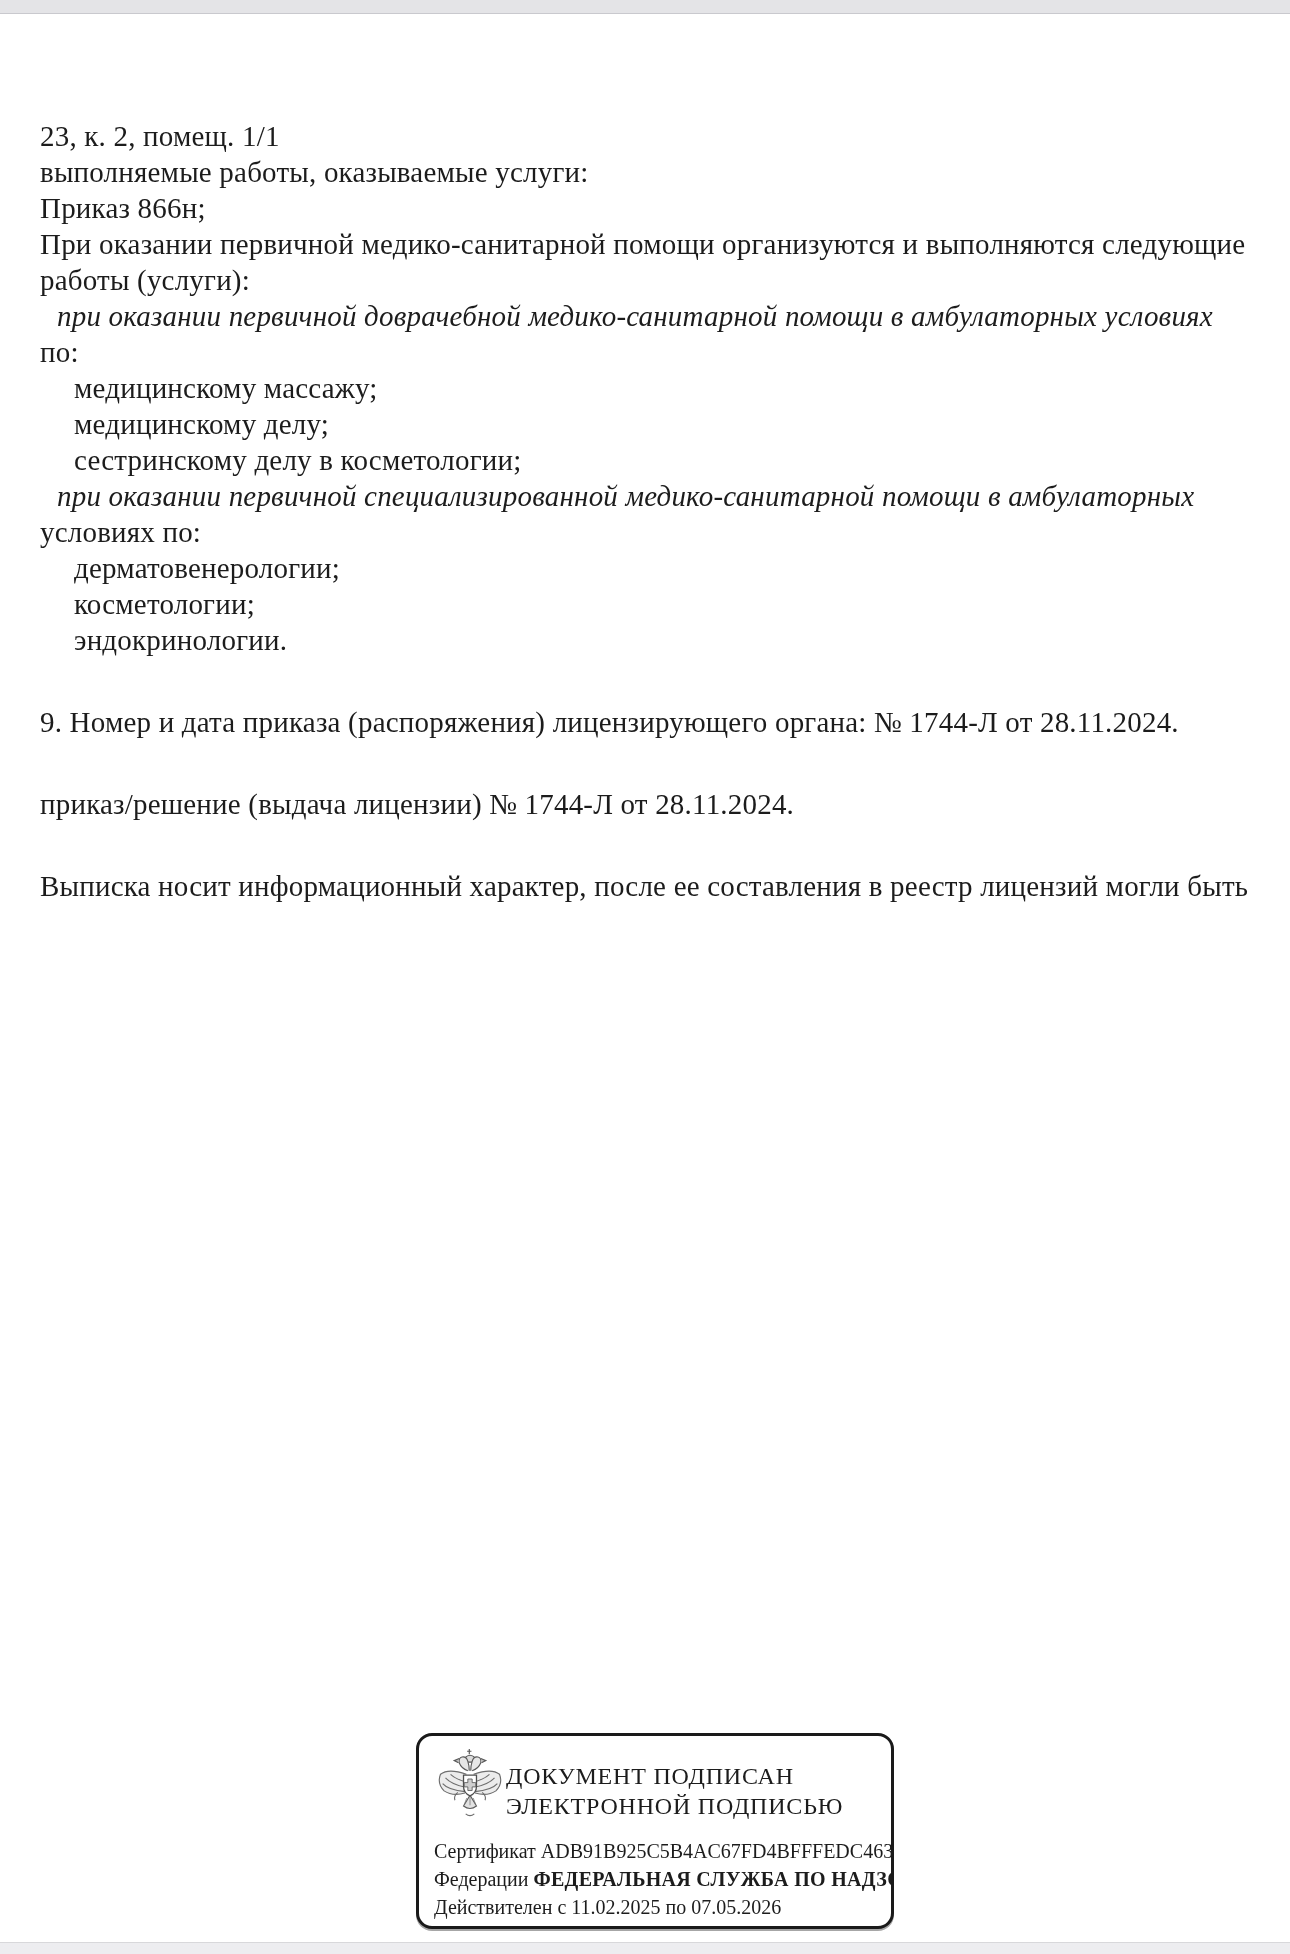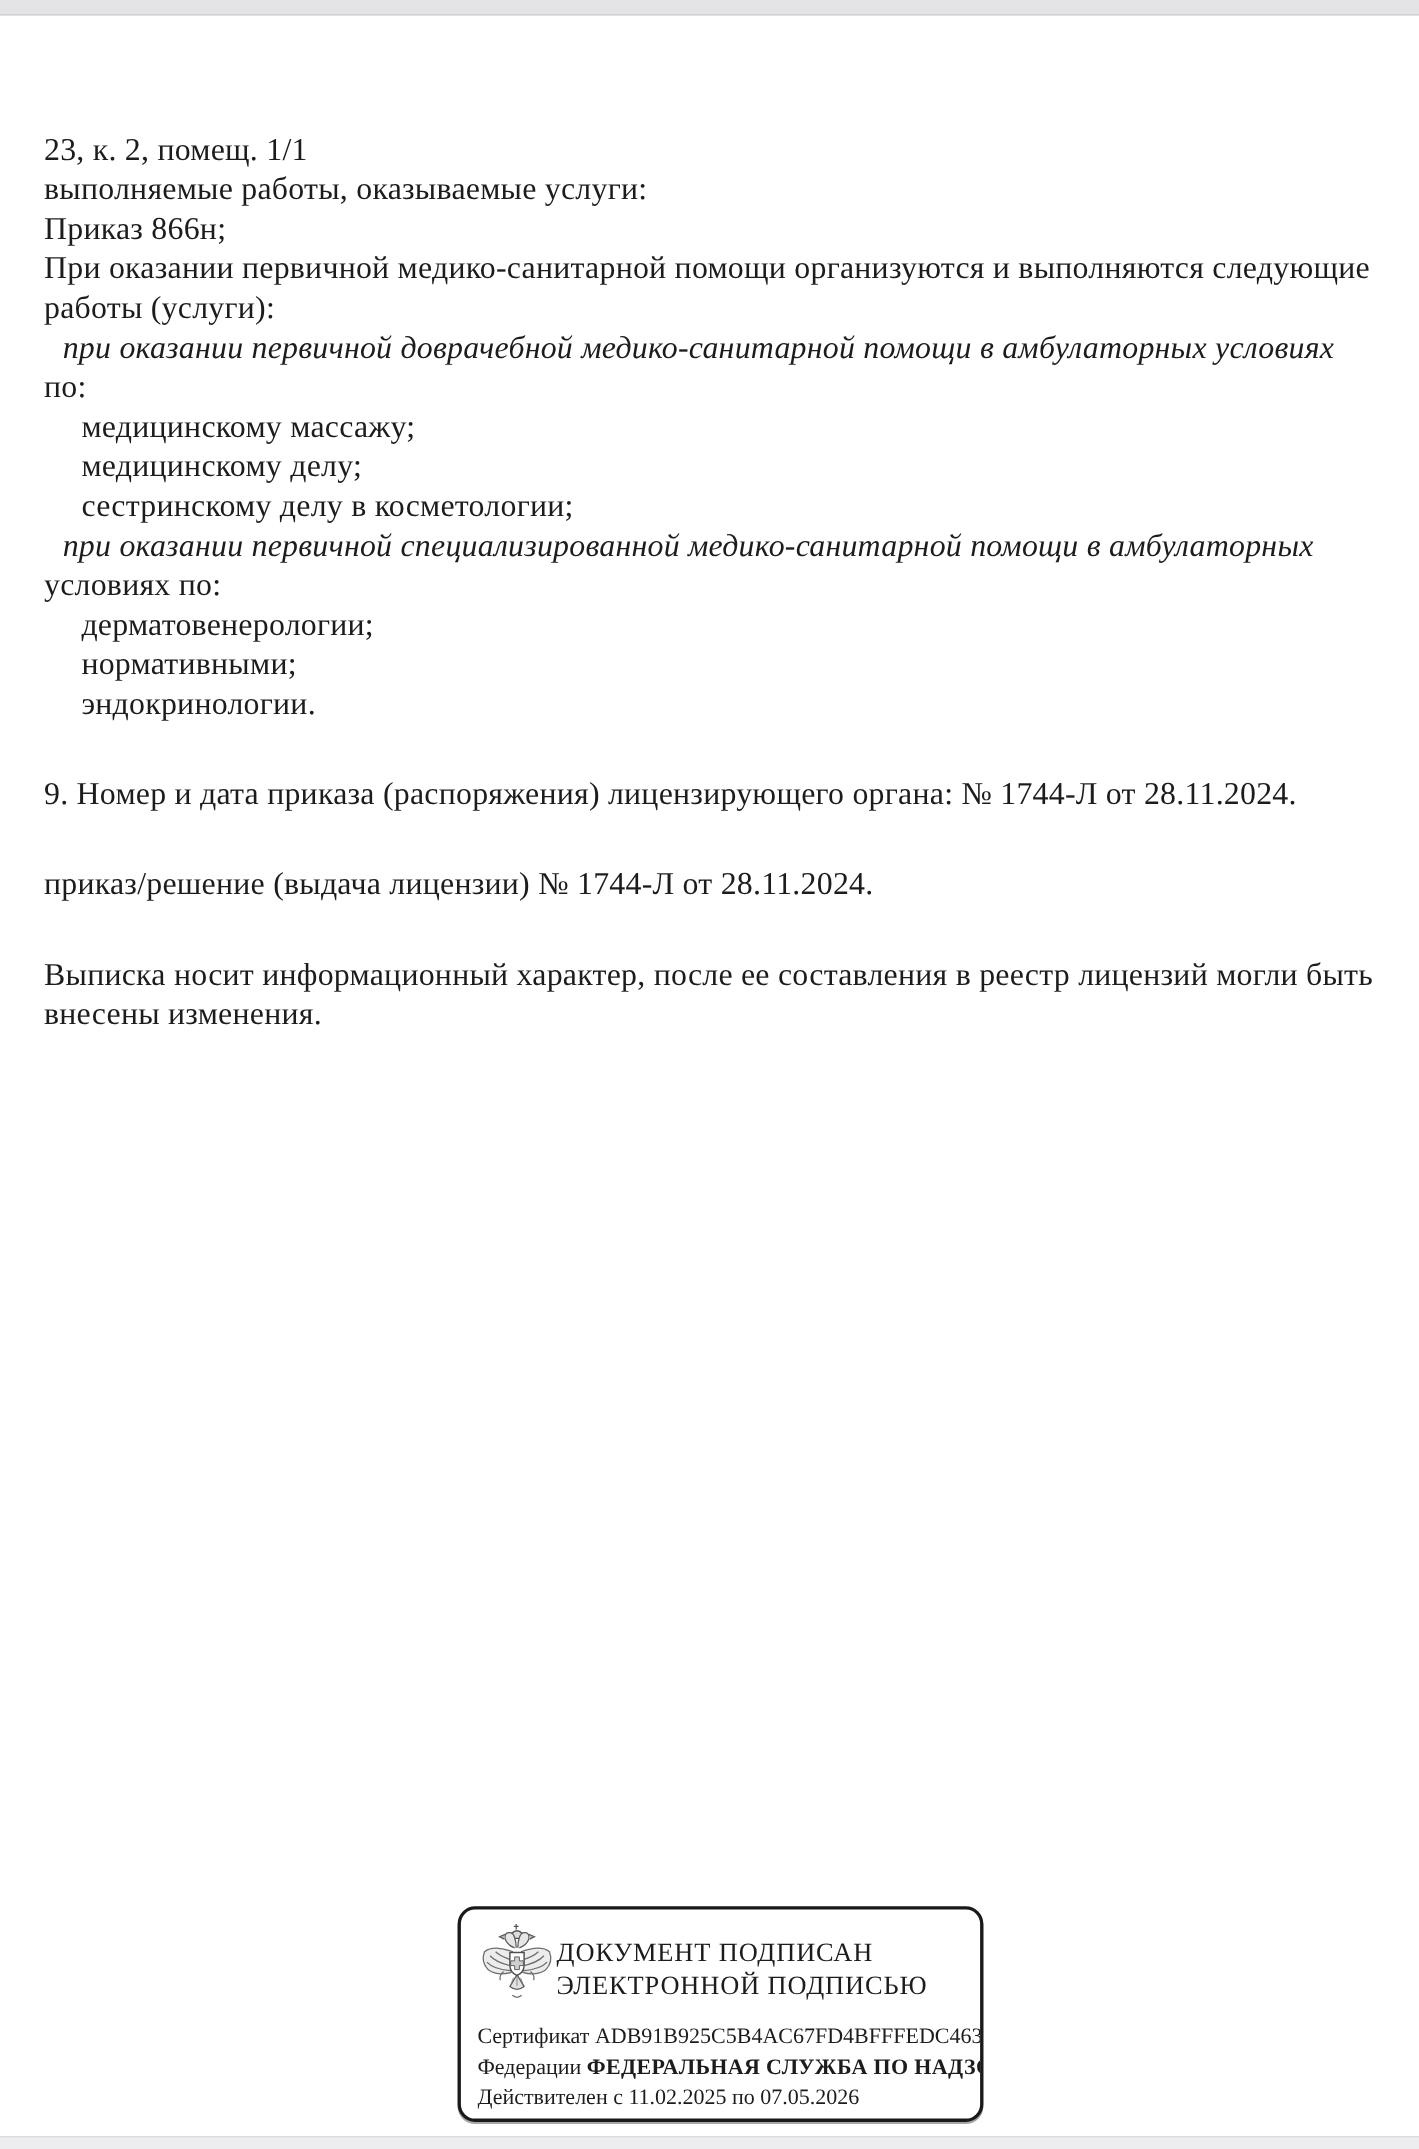--- a/index.html
+++ b/index.html
@@ -62,32 +62,31 @@
   <div class="line ind0">При оказании первичной медико-санитарной помощи организуются и выполняются следующие</div>
   <div class="line ind0">работы (услуги):</div>
   <div class="line ind1">при оказании первичной доврачебной медико-санитарной помощи в амбулаторных условиях</div>
   <div class="line ind0">по:</div>
   <div class="line ind2">медицинскому массажу;</div>
   <div class="line ind2">медицинскому делу;</div>
   <div class="line ind2">сестринскому делу в косметологии;</div>
   <div class="line ind1">при оказании первичной специализированной медико-санитарной помощи в амбулаторных</div>
   <div class="line ind0">условиях по:</div>
   <div class="line ind2">дерматовенерологии;</div>
-  <div class="line ind2">нормативными;</div>
+  <div class="line ind2">косметологии;</div>
   <div class="line ind2">эндокринологии.</div>
 
   <div class="line ind0 gap">9. Номер и дата приказа (распоряжения) лицензирующего органа: № 1744-Л от 28.11.2024.</div>
 
   <div class="para gap">
     <div class="line ind0">приказ/решение (выдача лицензии) № 1744-Л от 28.11.2024.</div>
   </div>
 
   <div class="para gap">
     <div class="line ind0">Выписка носит информационный характер, после ее составления в реестр лицензий могли быть</div>
-    <div class="line ind0">внесены изменения.</div>
   </div>
 </div>
 
 <div class="stamp">
   <div class="stamp-top">
     <div class="stamp-emblem">
       <svg viewBox="0 0 100 112" width="72" height="82" aria-hidden="true">
         <g stroke="#6e6e6e" stroke-width="1.6" fill="none">
 
           <path d="M49 2 v7 M46 5 h6" stroke="#555"></path>

